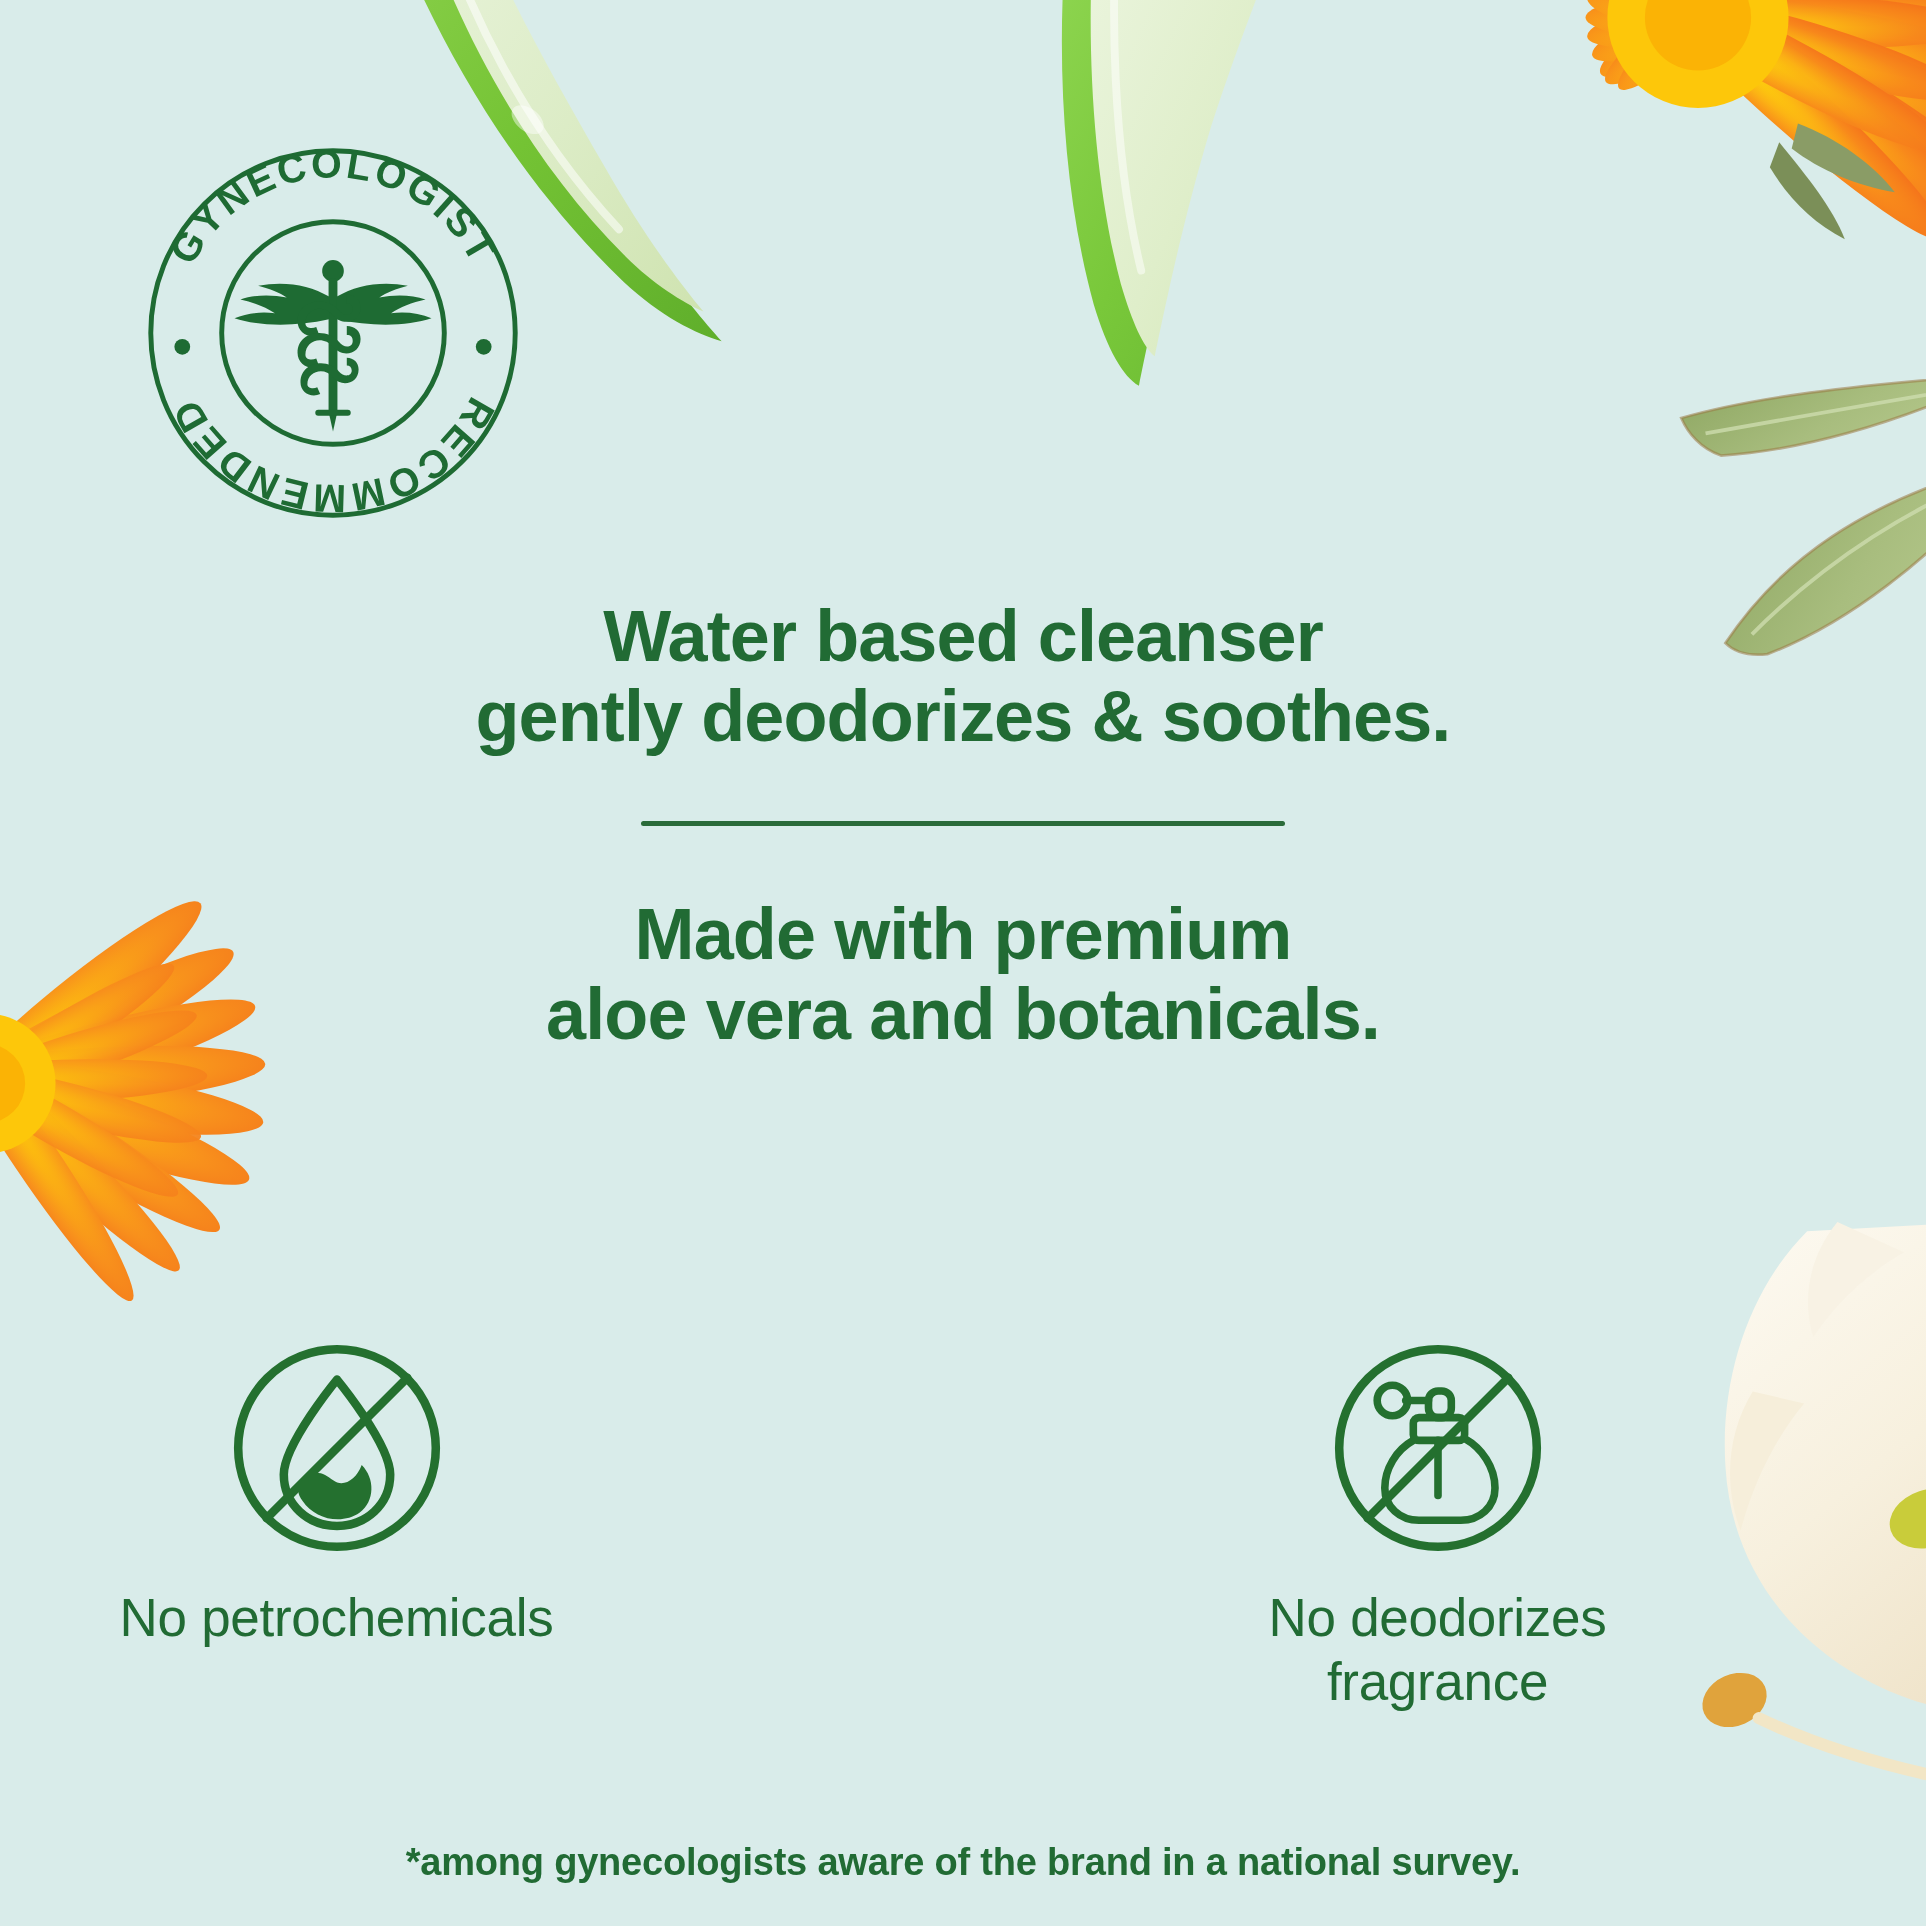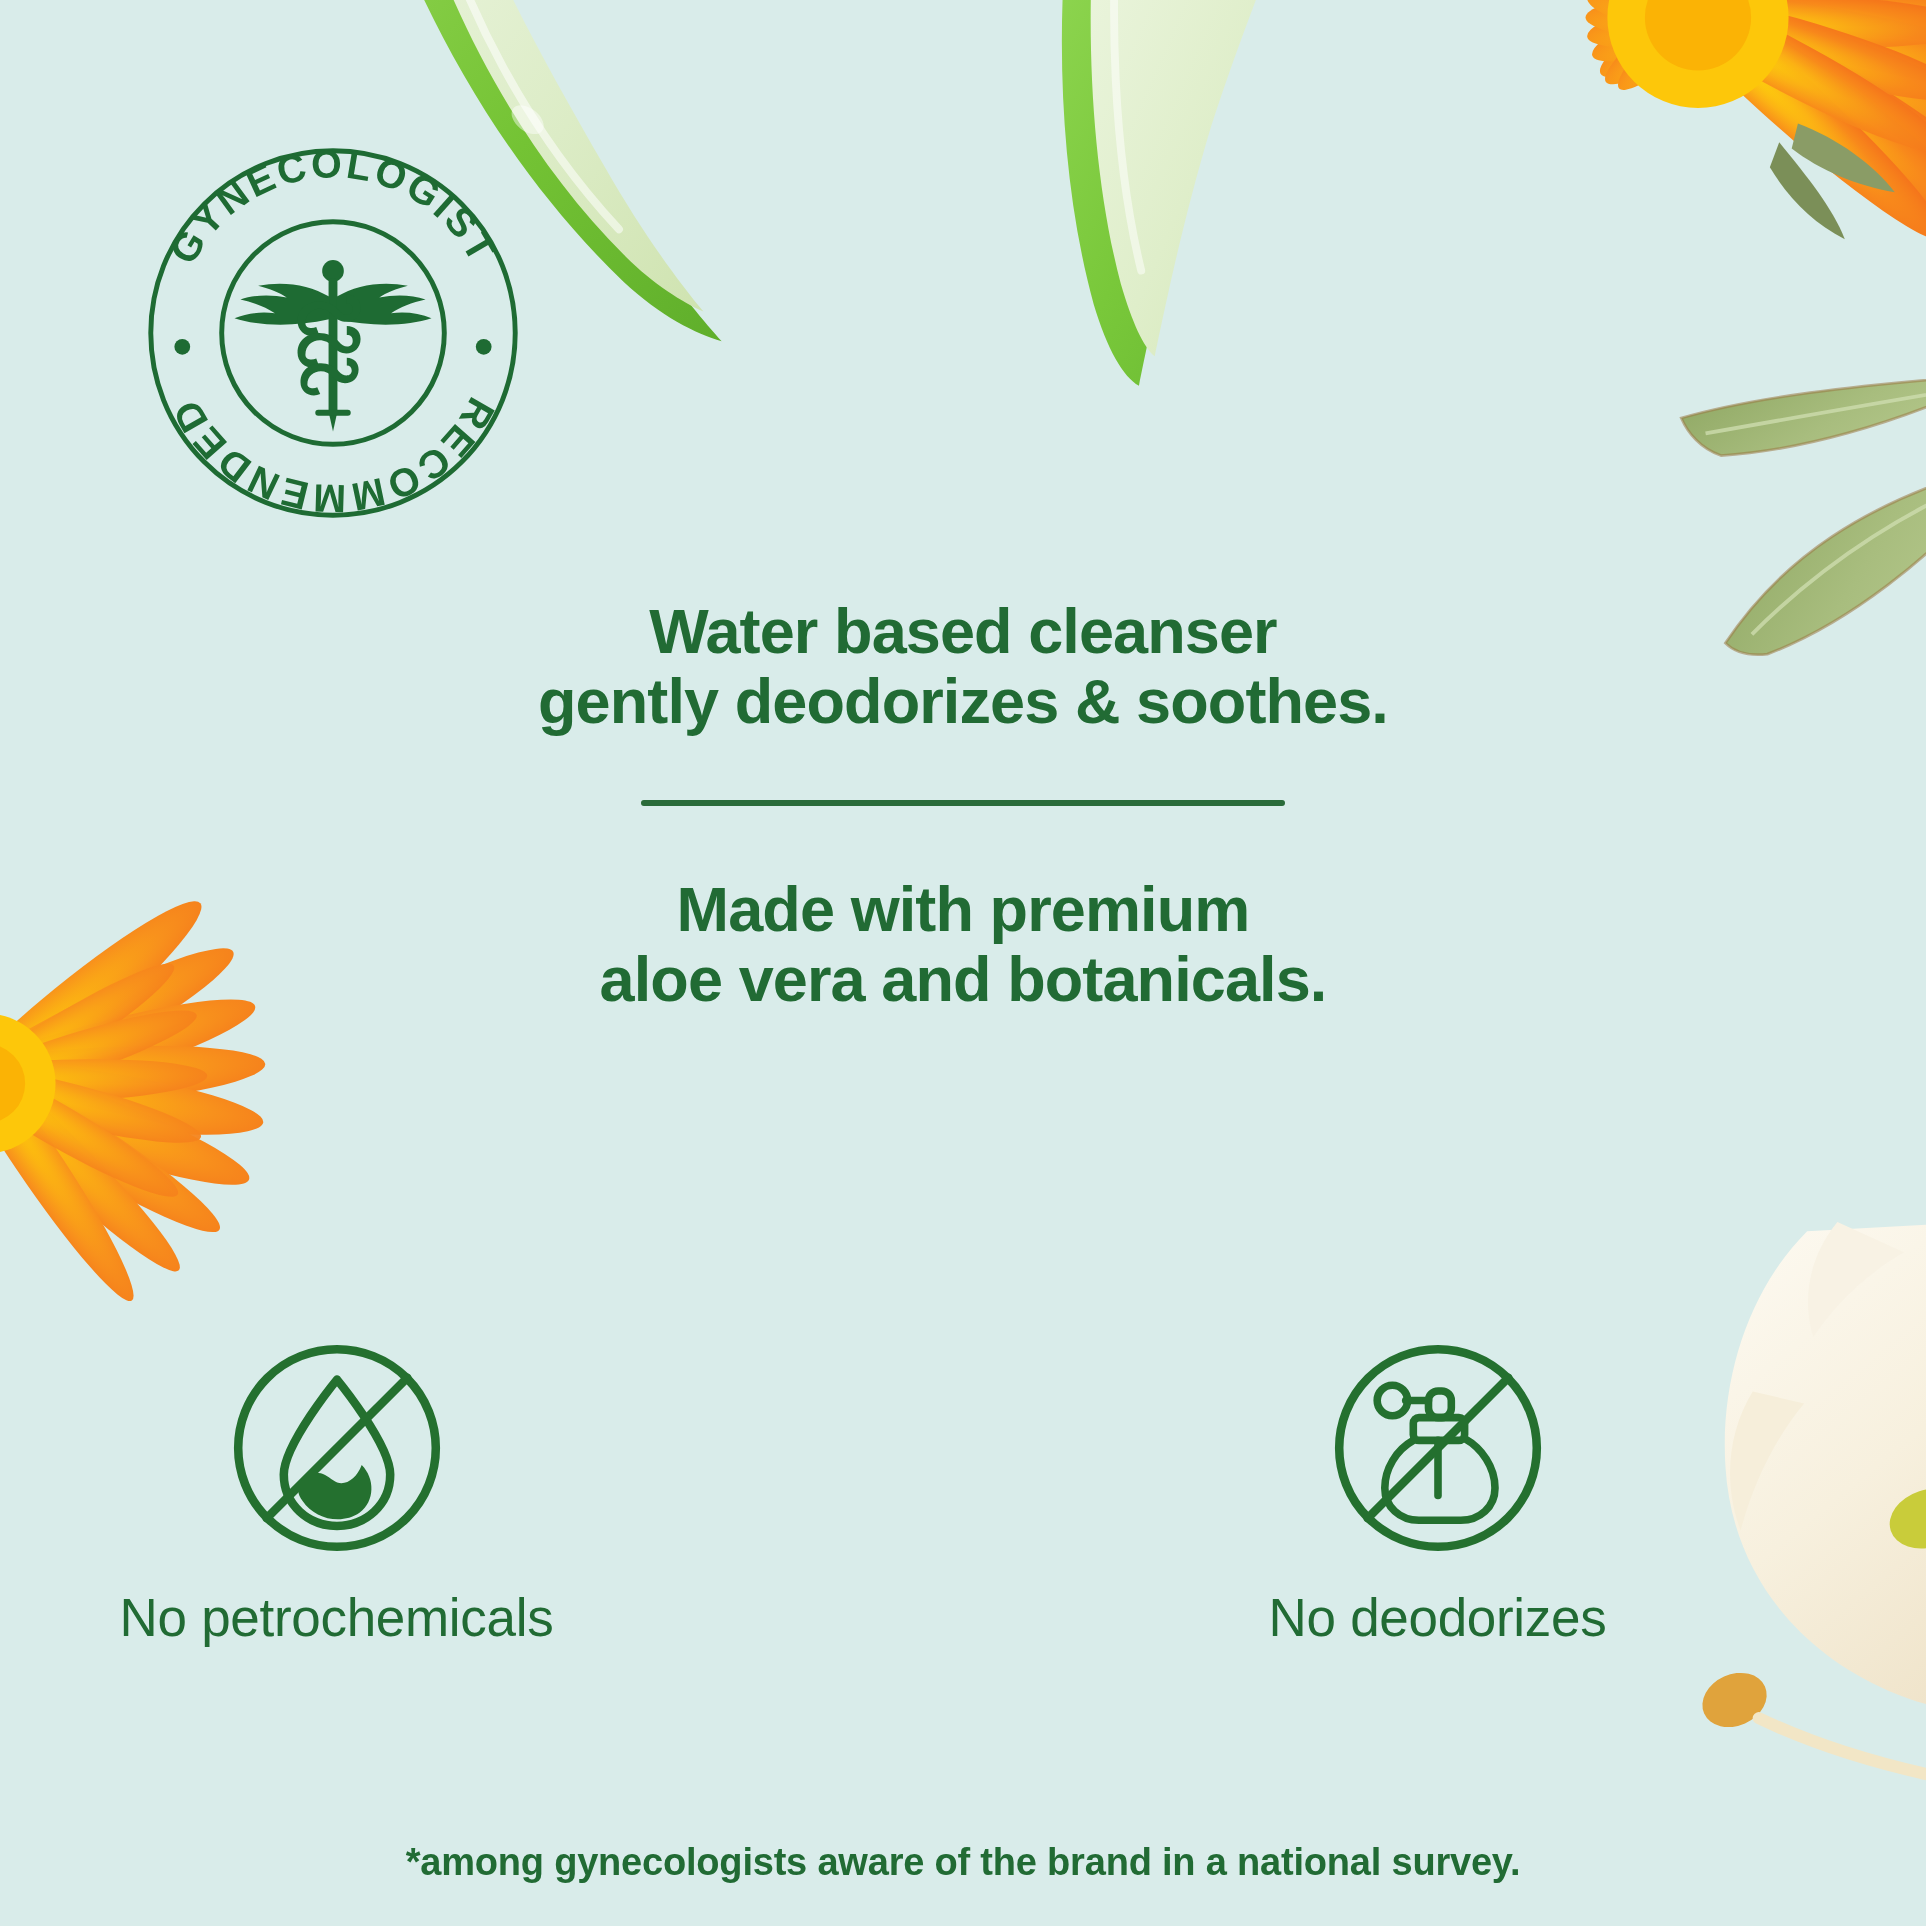--- a/index.html
+++ b/index.html
@@ -45,21 +45,21 @@
   #copy-block {
     position: absolute;
     left: 0;
     top: 596px;
     width: 1926px;
     text-align: center;
   }
   .headline {
     color: #216b34;
     font-weight: 700;
-    font-size: 63px;
+    font-size: 72px;
     line-height: 1.115;
     letter-spacing: -0.9px;
     margin: 0;
     font-stretch: condensed;
   }
   .headline-2 { margin-top: 0; }
 
   #divider-wrap {
     width: 1926px;
     display: flex;
@@ -356,20 +356,21 @@
           <rect x="47" y="44" width="27" height="12" rx="3"></rect>
           <rect x="55" y="30" width="12" height="14" rx="5"></rect>
           <path d="M55 35 L 43 35"></path>
           <circle cx="36" cy="35" r="8"></circle>
           <path d="M60 56 L 60 85"></path>
         </g>
         <line x1="23" y1="97" x2="97" y2="23" stroke="#24702f" stroke-width="4.5" stroke-linecap="round"></line>
       </svg>
       <div class="benefit-label">
         <div>No deodorizes</div>
+        <div>fragrance</div>
       </div>
     </div>
 
 
   </div>
 
   <div id="footnote">*among gynecologists aware of the brand in a national survey.</div>
 
 </div>
 

